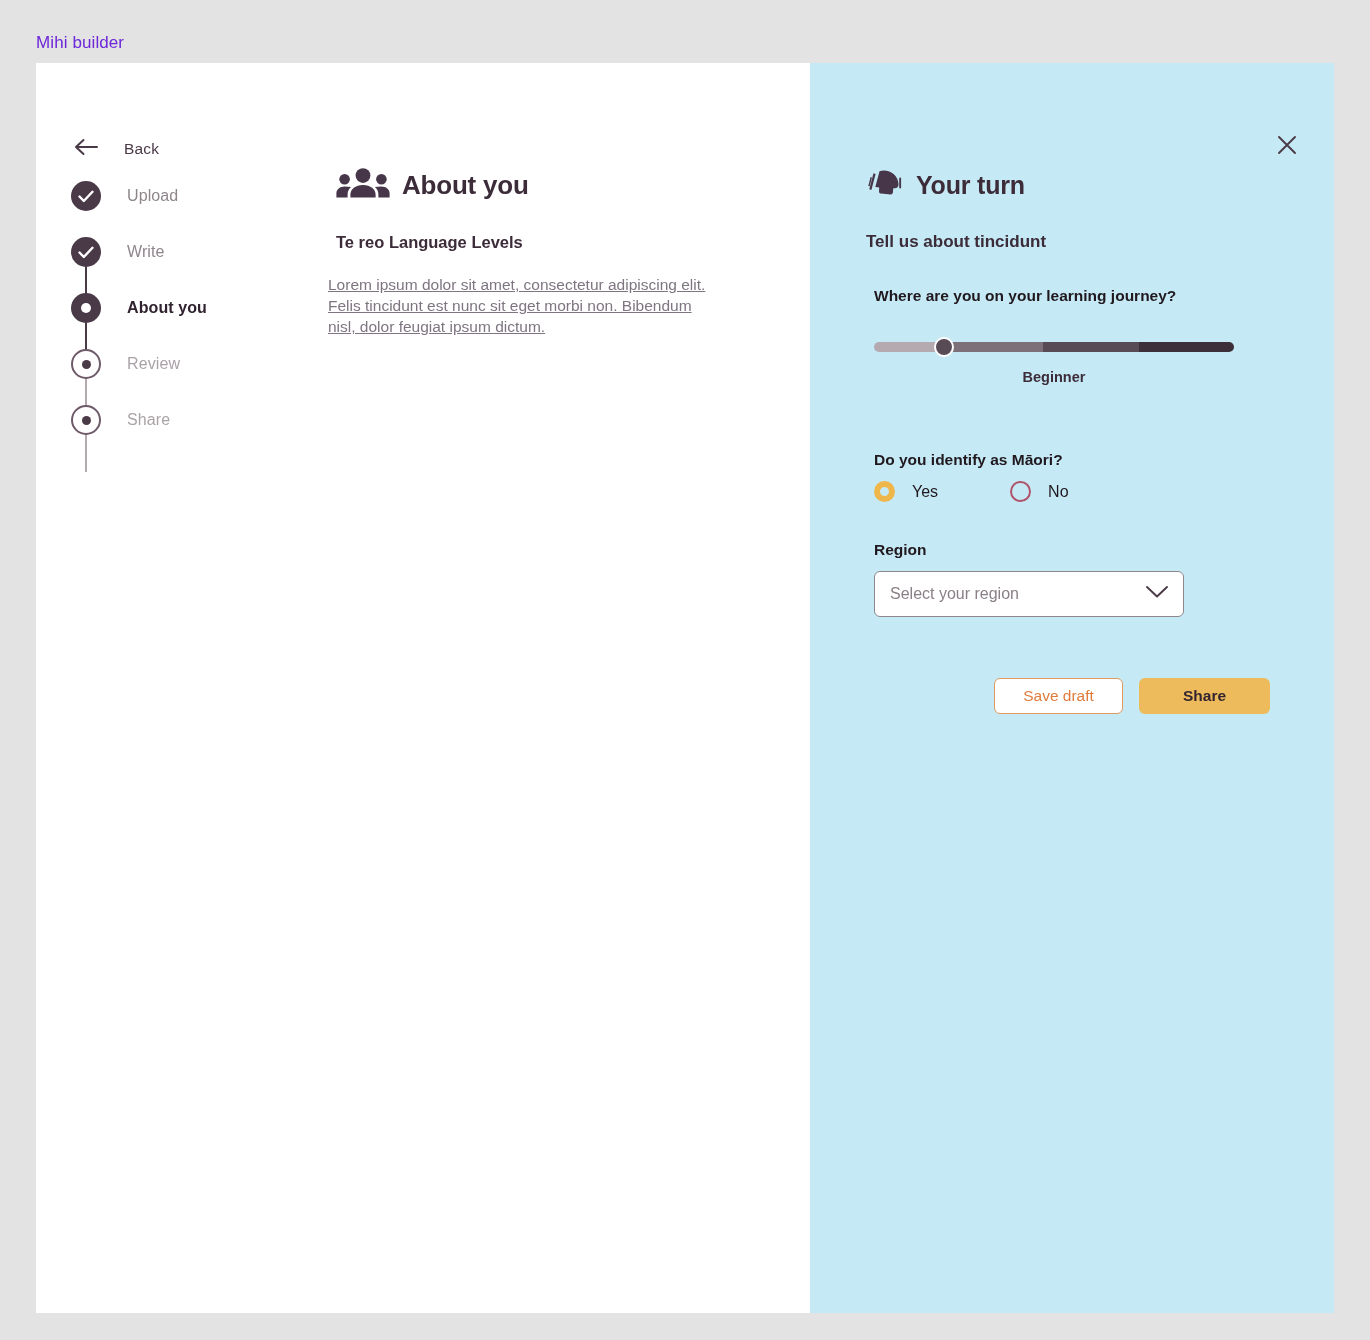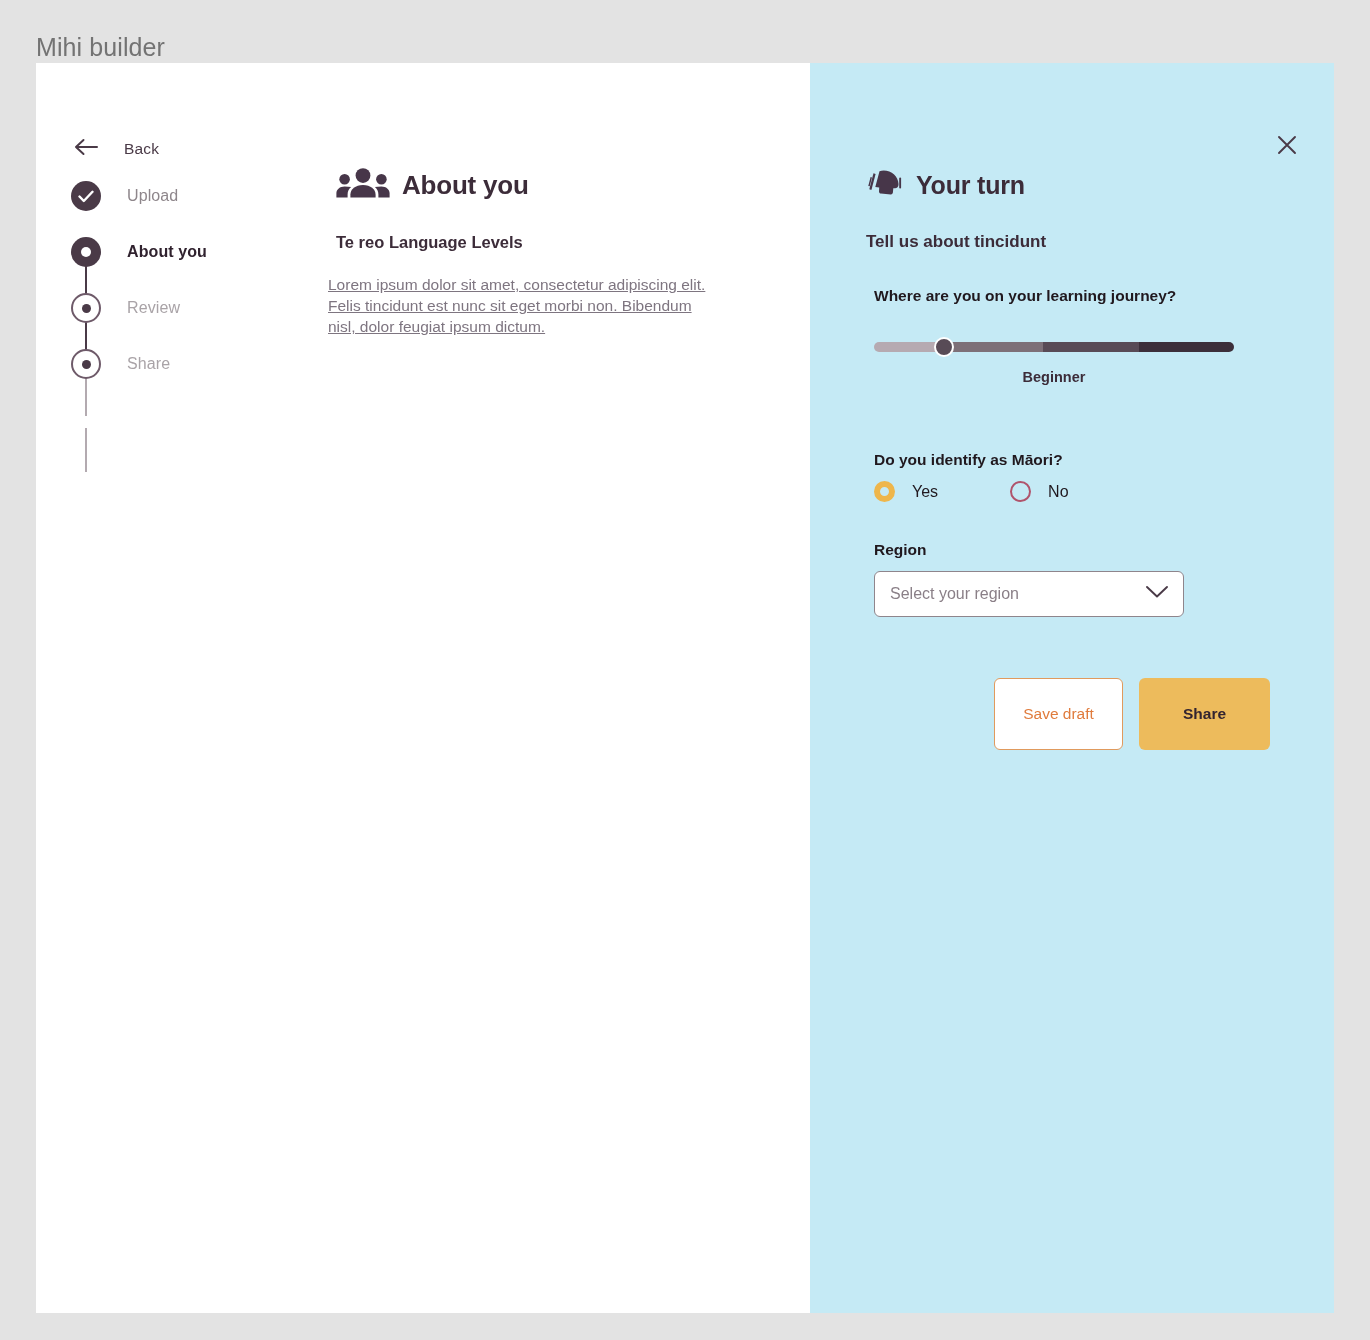--- a/index.html
+++ b/index.html
@@ -13,22 +13,22 @@
     font-family: "Liberation Sans", sans-serif;
     overflow: hidden;
     position: relative;
   }
 
   
   .app-title {
     position: absolute;
     left: 36px;
     top: 33px;
-    font-size: 25px;
-    color: #737373;
+    font-size: 17px;
+    color: #6d28d9;
     letter-spacing: 0.1px;
     font-weight: 400;
   }
 
   
   .left-panel {
     position: absolute;
     left: 36px;
     top: 63px;
     width: 774px;
@@ -319,21 +319,21 @@
   .actions {
     position: absolute;
     left: 994px;
     top: 678px;
     display: flex;
     gap: 16px;
   }
   .btn {
     border-radius: 6px;
     font-size: 15.5px;
-    height: 72px;
+    height: 36px;
     display: flex;
     align-items: center;
     justify-content: center;
     cursor: pointer;
     box-sizing: border-box;
   }
   .btn-secondary {
     width: 129px;
     background: #ffffff;
     border: 1.3px solid #e09a5d;
@@ -373,20 +373,28 @@
 
   <div class="step done" style="top:0;position:relative;">
     <span class="marker">
       <svg width="16" height="13" viewBox="0 0 16 13" fill="none">
         <path d="M1.5 6.5L5.8 11L14.5 1.8" stroke="#ffffff" stroke-width="2.4" stroke-linecap="round" stroke-linejoin="round"></path>
       </svg>
     </span>
     <span class="step-label">Upload</span>
   </div>
 
+  <div class="step done">
+    <span class="marker">
+      <svg width="16" height="13" viewBox="0 0 16 13" fill="none">
+        <path d="M1.5 6.5L5.8 11L14.5 1.8" stroke="#ffffff" stroke-width="2.4" stroke-linecap="round" stroke-linejoin="round"></path>
+      </svg>
+    </span>
+    <span class="step-label">Write</span>
+  </div>
 
   <div class="step current">
     <span class="marker">
       <span class="inner"></span>
     </span>
     <span class="step-label">About you</span>
   </div>
 
   <div class="step todo">
     <span class="marker">

